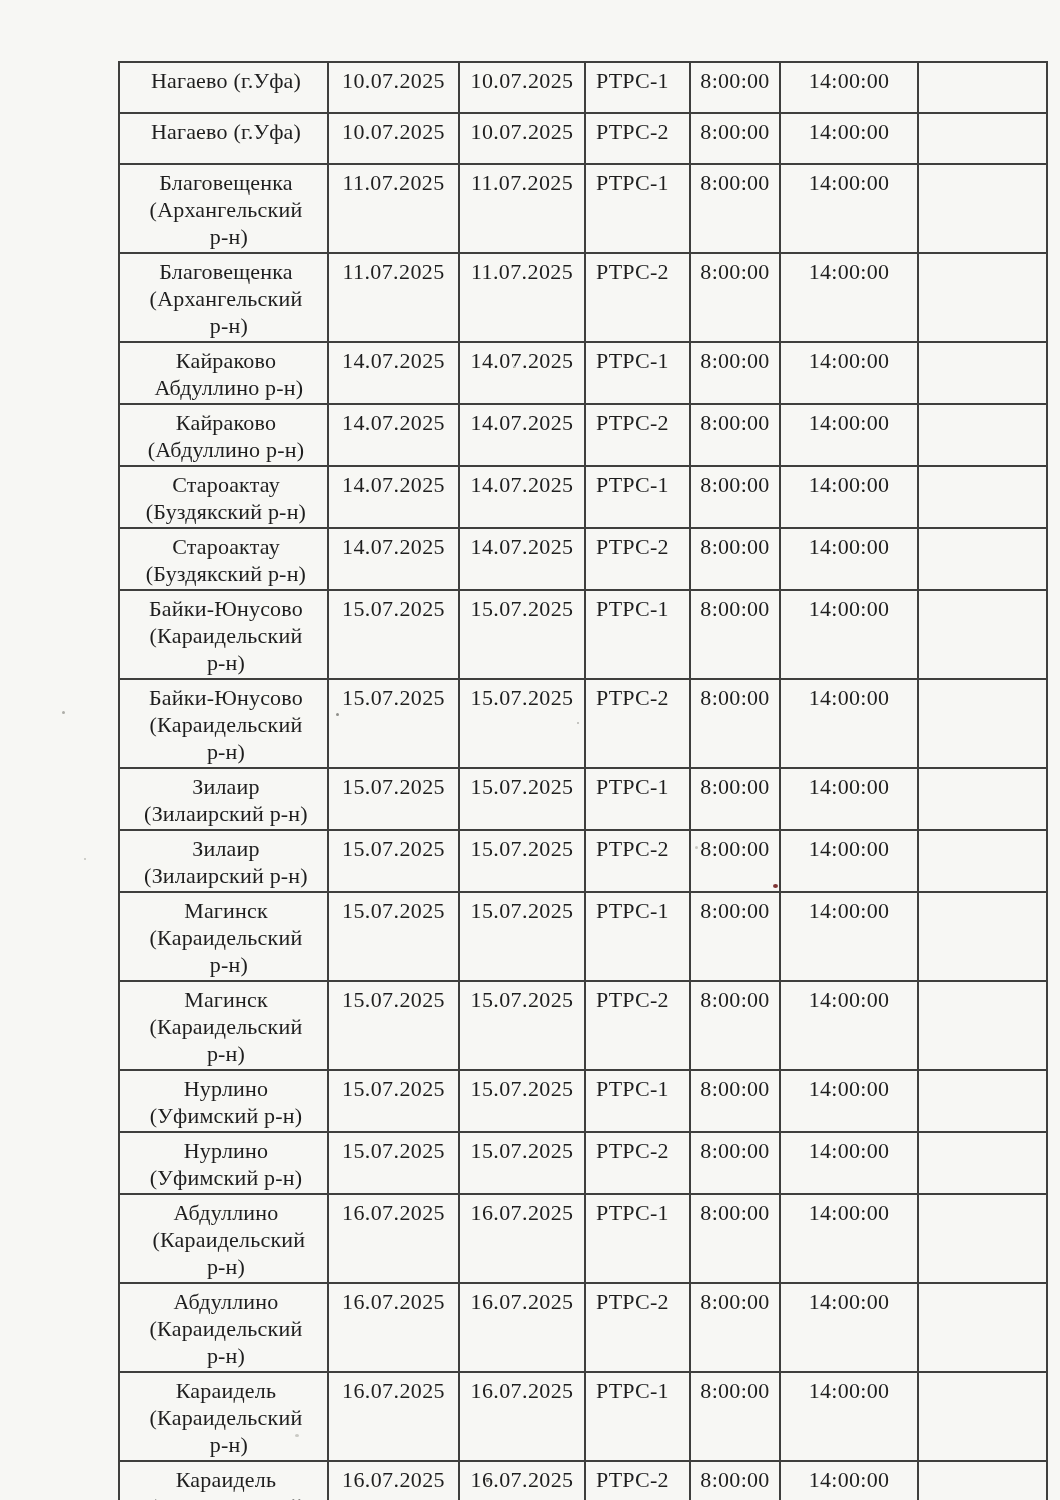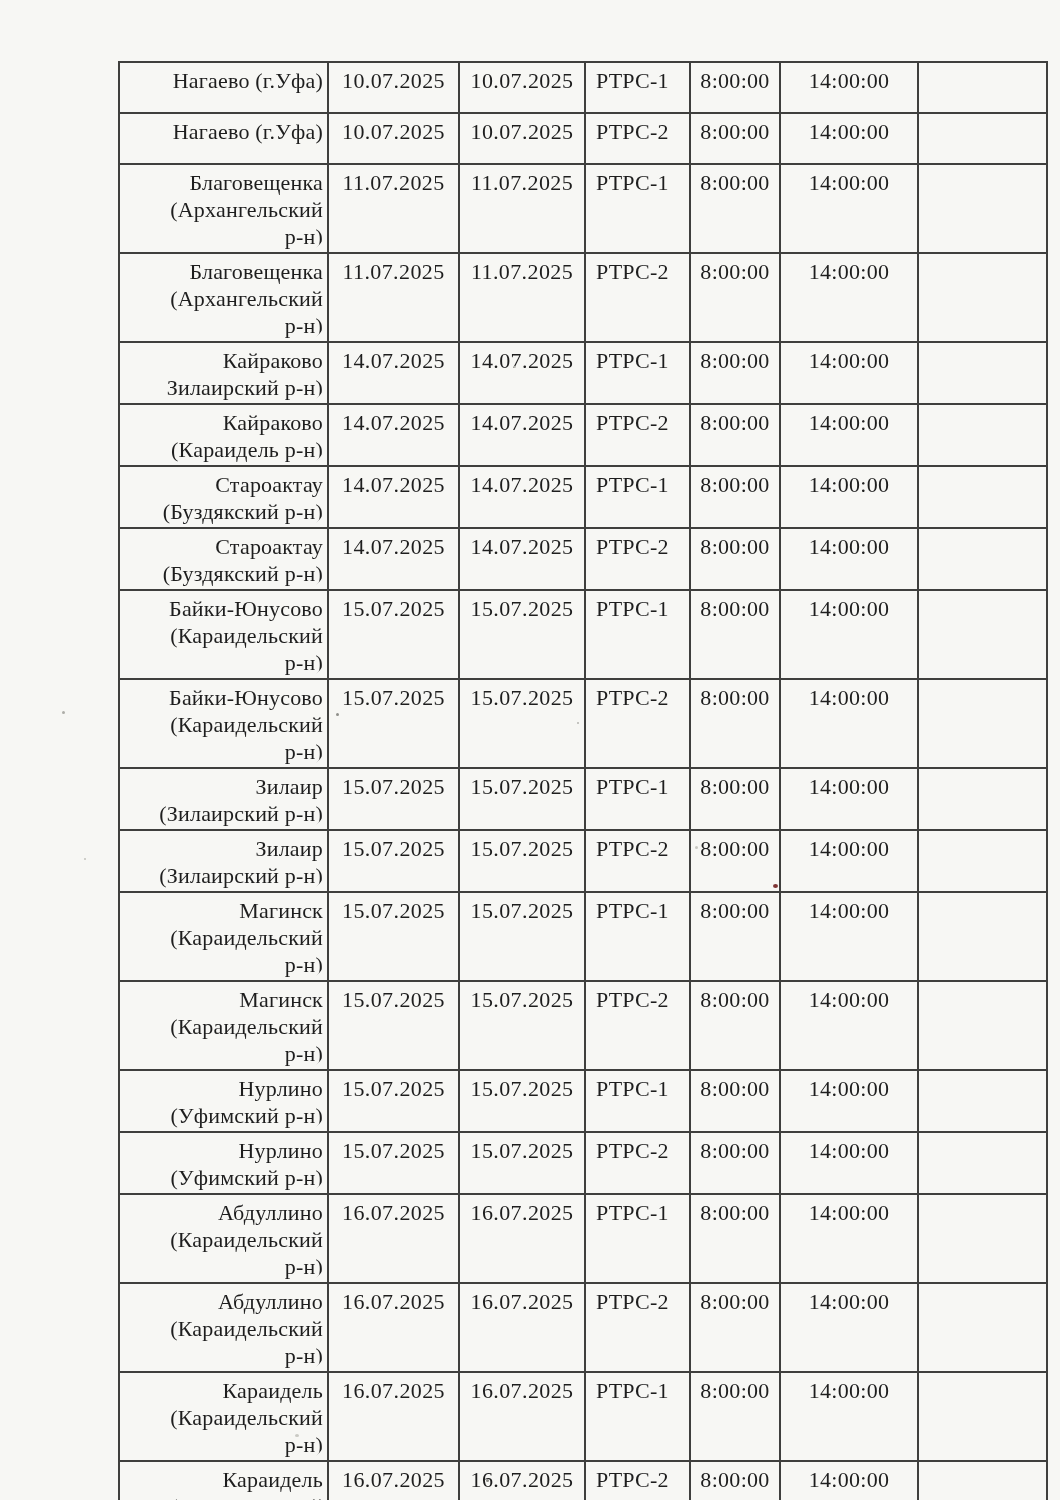--- a/index.html
+++ b/index.html
@@ -31,23 +31,22 @@
   .scan-table td {
     border: 2px solid #3f3f3d;
     vertical-align: top;
     padding: 4px 4px 2px 4px;
     font-size: 22px;
     line-height: 27px;
     letter-spacing: 0.2px;
     overflow: hidden;
   }
   td.cell-location {
-    text-align: right;
+    text-align: center;
     padding-left: 9px;
-    border-radius: 24px;
   }
   .loc-line {
     white-space: pre-wrap;
   }
   td.cell-date-start, td.cell-date-end {
     text-align: center;
     letter-spacing: 0.4px;
     font-family: Liberation Serif, serif;
   }
   td.cell-transmitter {
@@ -127,33 +126,33 @@
       <td class="cell-date-start">11.07.2025</td>
       <td class="cell-date-end">11.07.2025</td>
       <td class="cell-transmitter">РТРС-2</td>
       <td class="cell-time-start">8:00:00</td>
       <td class="cell-time-end">14:00:00</td>
       <td class="cell-note"></td>
     </tr>
         <tr style="height: 54px;">
       <td class="cell-location">
             <div class="loc-line">Кайраково</div>
-            <div class="loc-line"> Зилаирский р-н)</div>
+            <div class="loc-line"> Абдуллино р-н)</div>
           </td>
       <td class="cell-date-start">14.07.2025</td>
       <td class="cell-date-end">14.07.2025</td>
       <td class="cell-transmitter">РТРС-1</td>
       <td class="cell-time-start">8:00:00</td>
       <td class="cell-time-end">14:00:00</td>
       <td class="cell-note"></td>
     </tr>
         <tr style="height: 54px;">
       <td class="cell-location">
             <div class="loc-line">Кайраково</div>
-            <div class="loc-line">(Караидель р-н)</div>
+            <div class="loc-line">(Абдуллино р-н)</div>
           </td>
       <td class="cell-date-start">14.07.2025</td>
       <td class="cell-date-end">14.07.2025</td>
       <td class="cell-transmitter">РТРС-2</td>
       <td class="cell-time-start">8:00:00</td>
       <td class="cell-time-end">14:00:00</td>
       <td class="cell-note"></td>
     </tr>
         <tr style="height: 54px;">
       <td class="cell-location">

